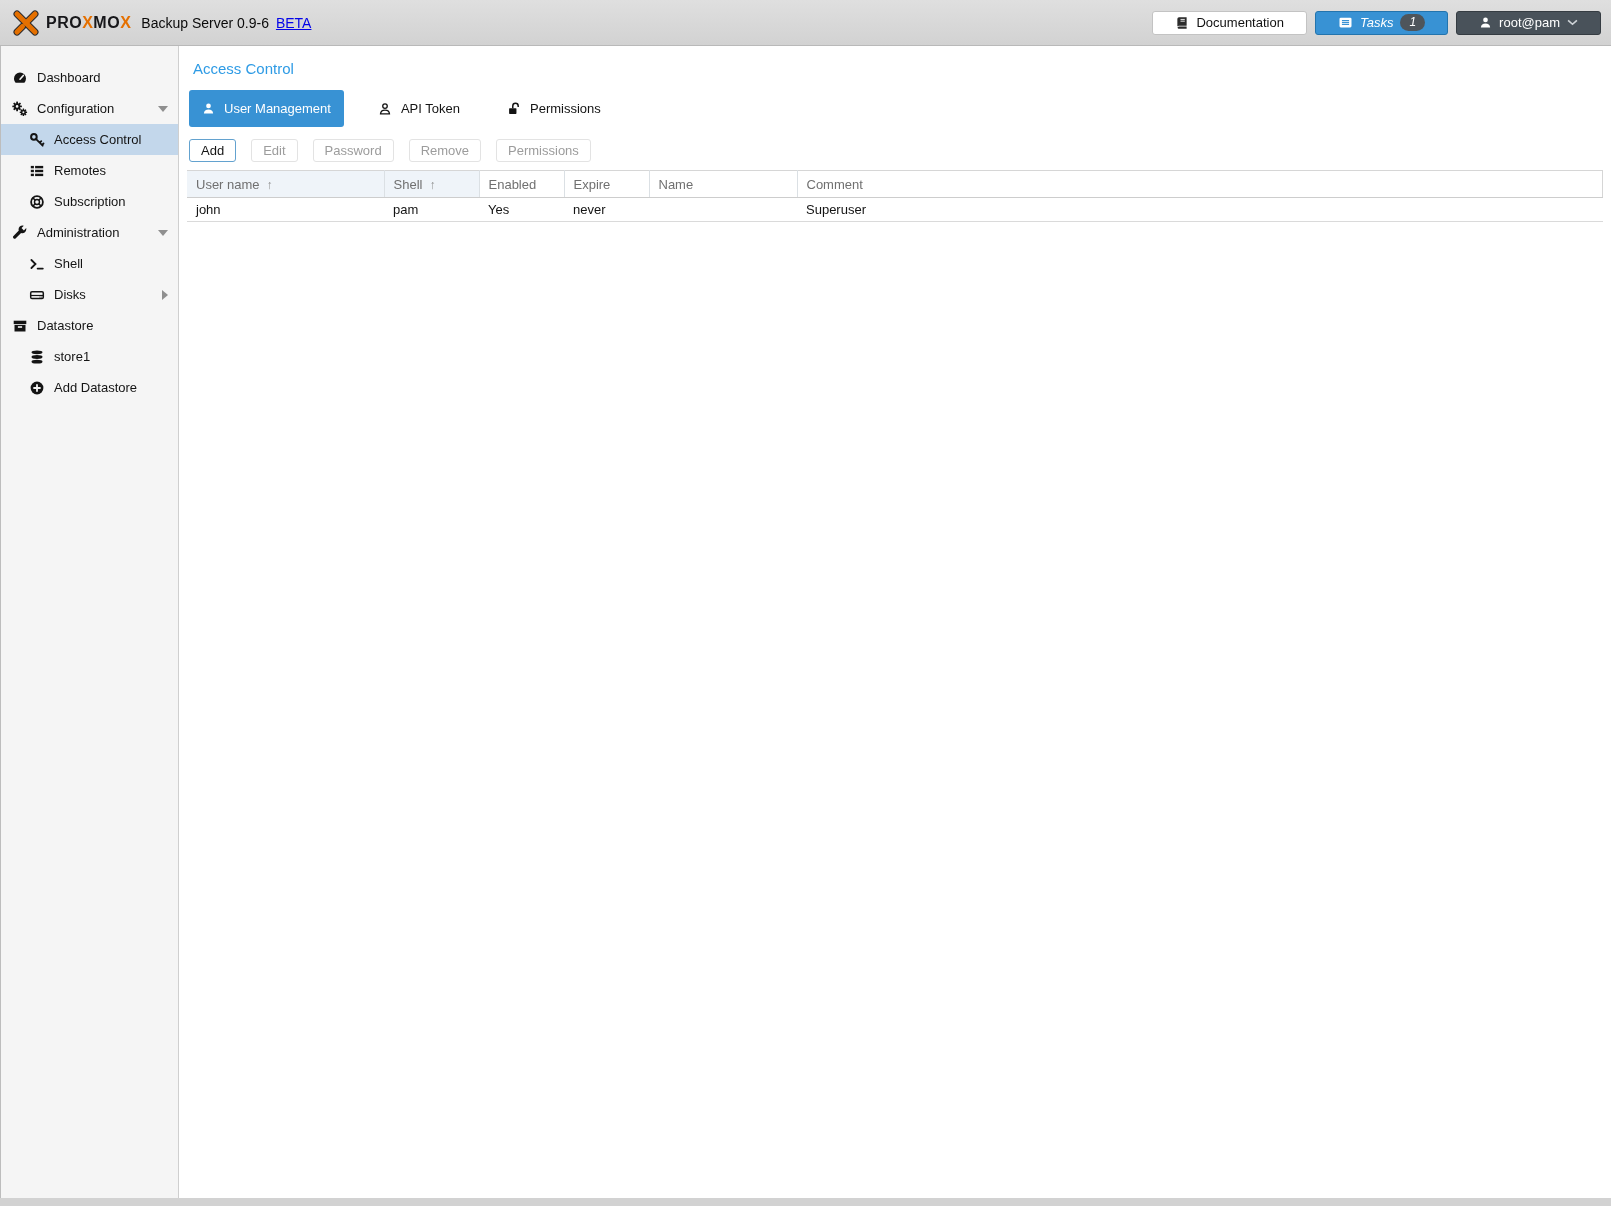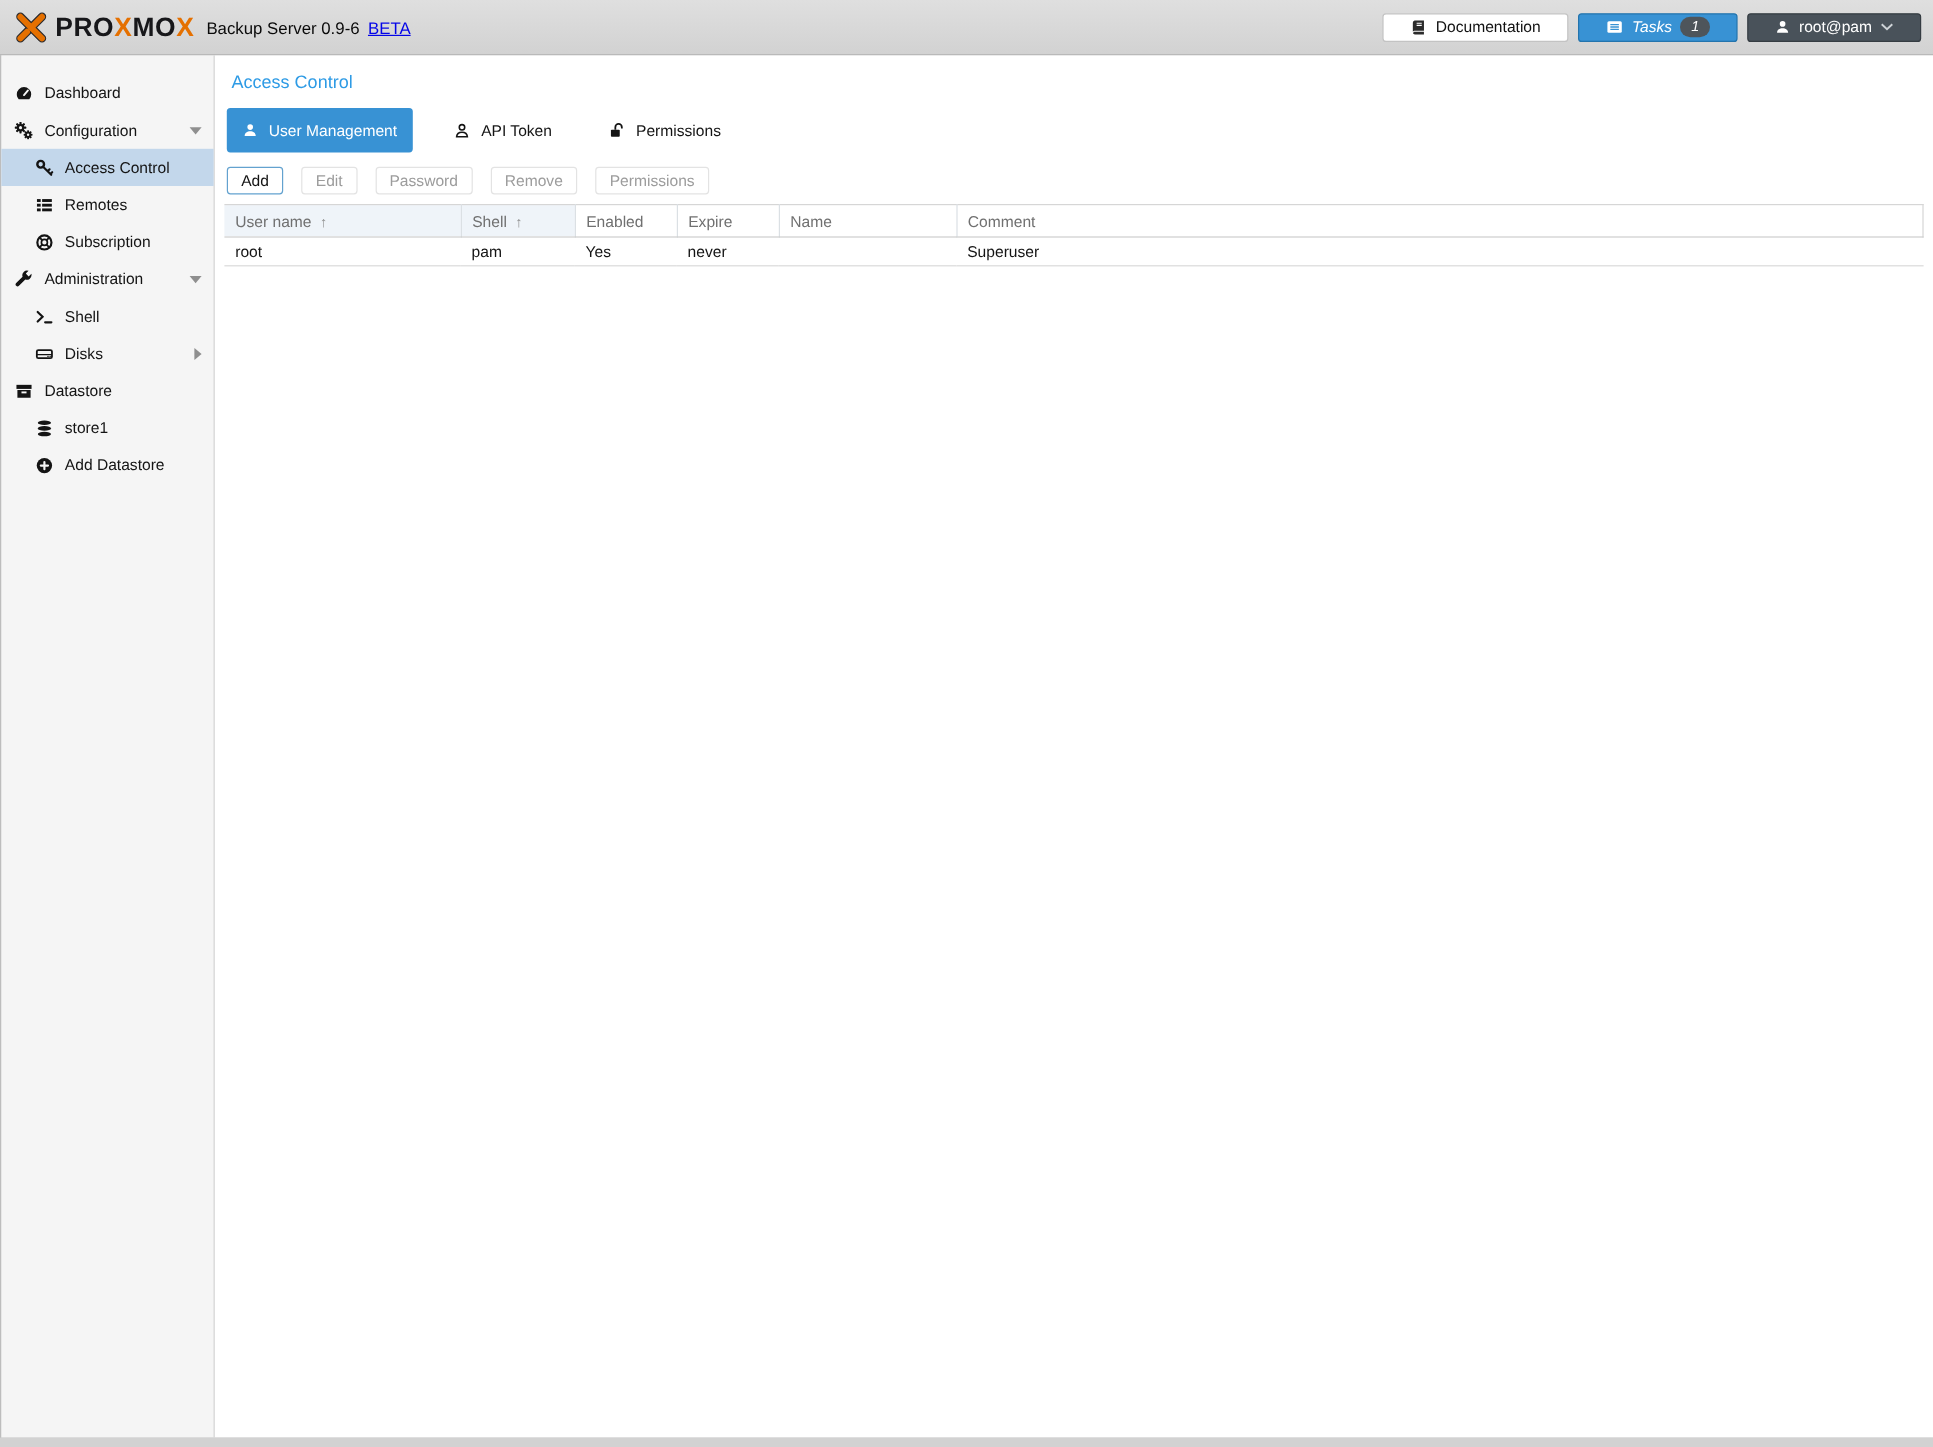--- a/index.html
+++ b/index.html
@@ -25,21 +25,21 @@
     background: linear-gradient(#dfdfdf, #d2d2d2);
     border-bottom: 1px solid #b9b9b9;
     display: flex;
     align-items: center;
     padding: 0 10px;
   }
   .brand { display: flex; align-items: center; }
   .logo-mark { width: 32px; height: 32px; margin-right: 4px; }
   .logo-text {
     font-weight: bold;
-    font-size: 22px;
+    font-size: 16px;
     letter-spacing: 0.5px;
     color: #17171a;
     line-height: 1;
   }
   .logo-text .orange { color: #e57000; }
   .product-name { margin-left: 10px; font-size: 14px; color: #0a0a0a; }
   .beta-link { margin-left: 7px; font-size: 14px; color: #0404e8; text-decoration: underline; cursor: pointer; }
   .header-actions { margin-left: auto; display: flex; gap: 8px; align-items: center; }
   .hbtn {
     height: 24px;
@@ -408,21 +408,21 @@
             <th class="sorted"><span>User name</span><span class="sort-arrow">↑</span></th>
             <th class="sorted"><span>Shell</span><span class="sort-arrow">↑</span></th>
             <th><span>Enabled</span></th>
             <th><span>Expire</span></th>
             <th><span>Name</span></th>
             <th><span>Comment</span></th>
           </tr>
         </thead>
         <tbody>
           <tr>
-            <td>root</td>
+            <td>john</td>
             <td>pam</td>
             <td>Yes</td>
             <td>never</td>
             <td></td>
             <td>Superuser</td>
           </tr>
         </tbody>
       </table>
     </section>
   </div>

